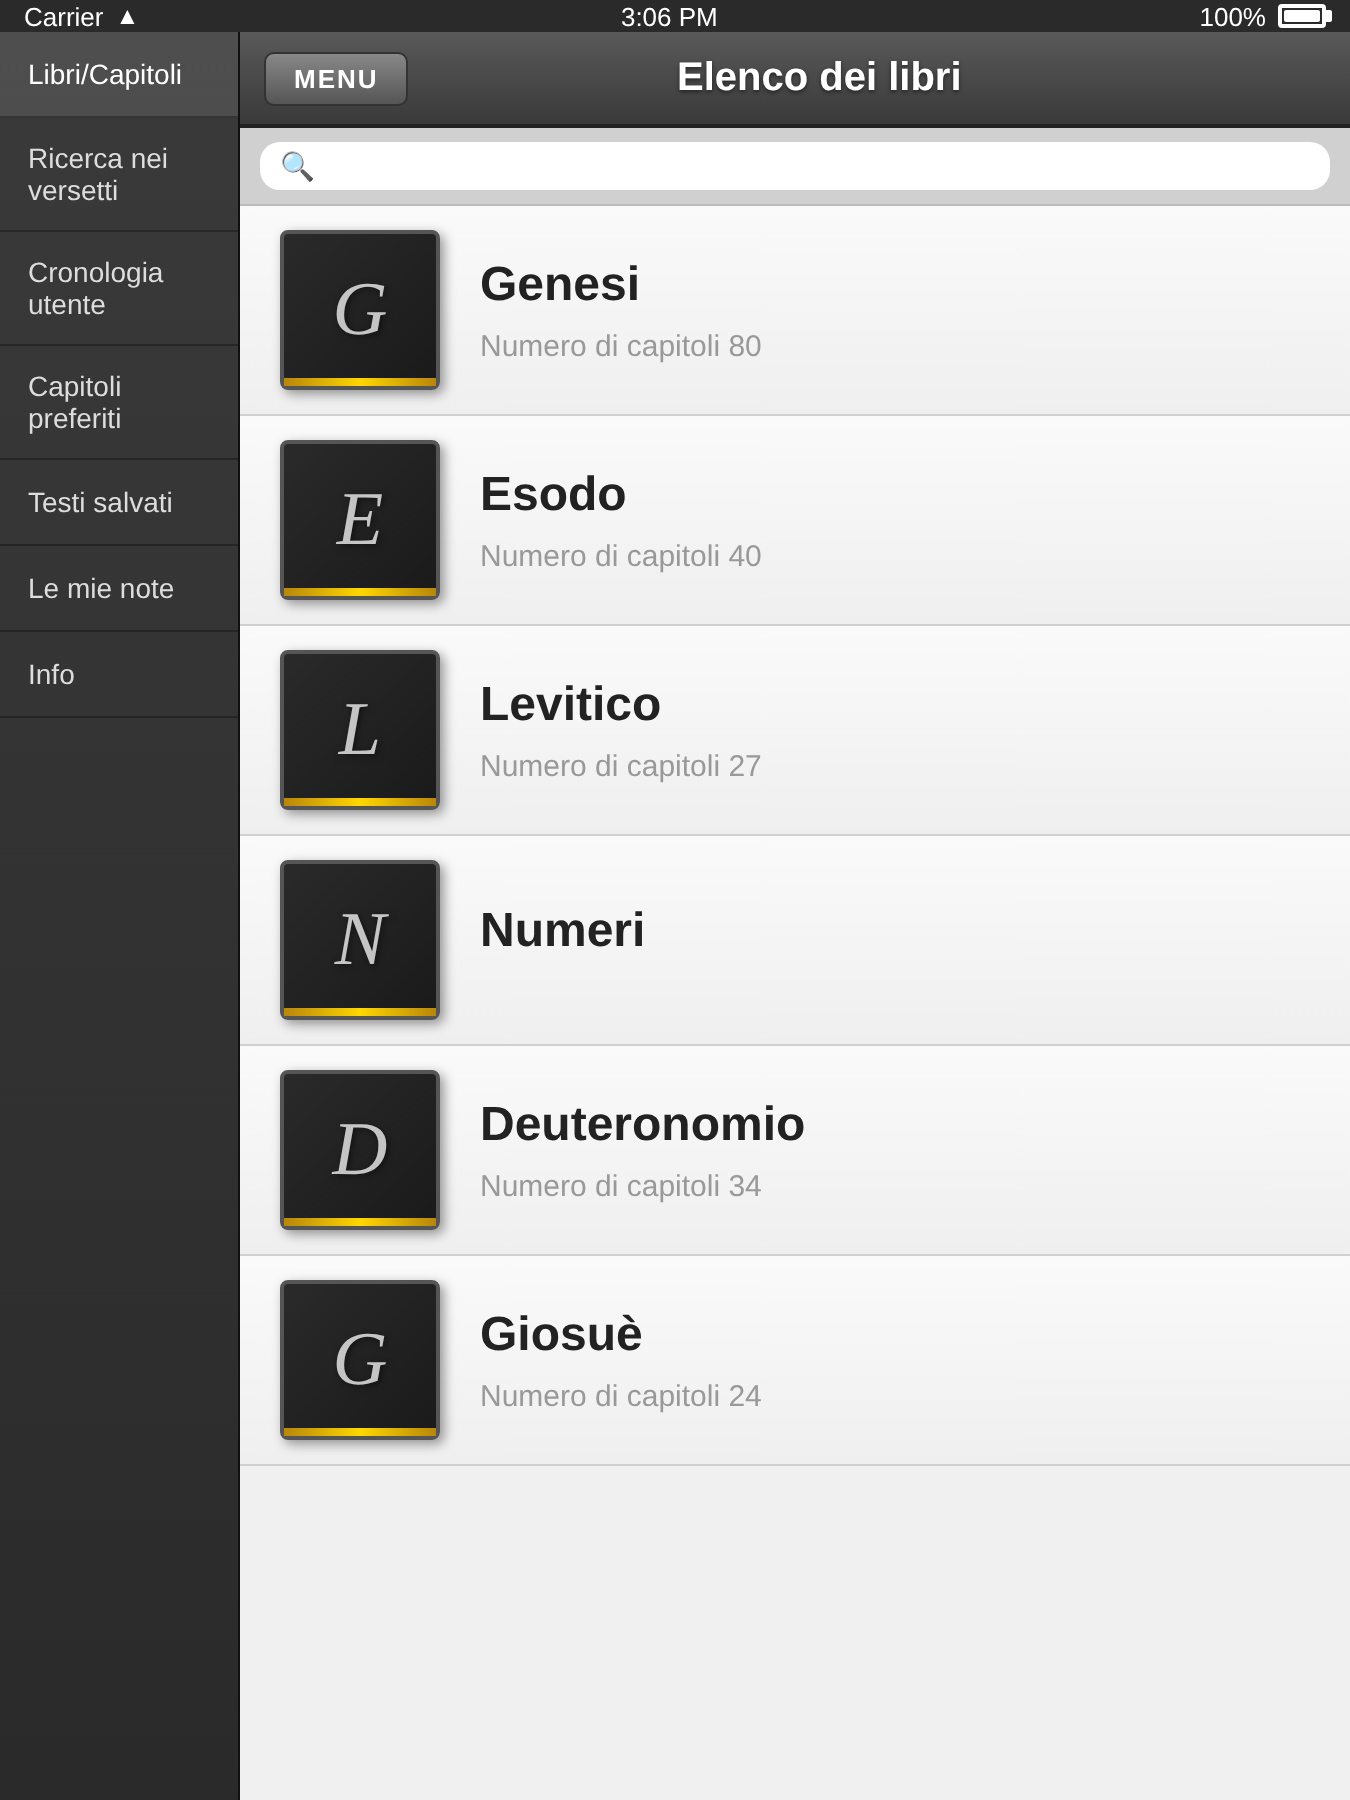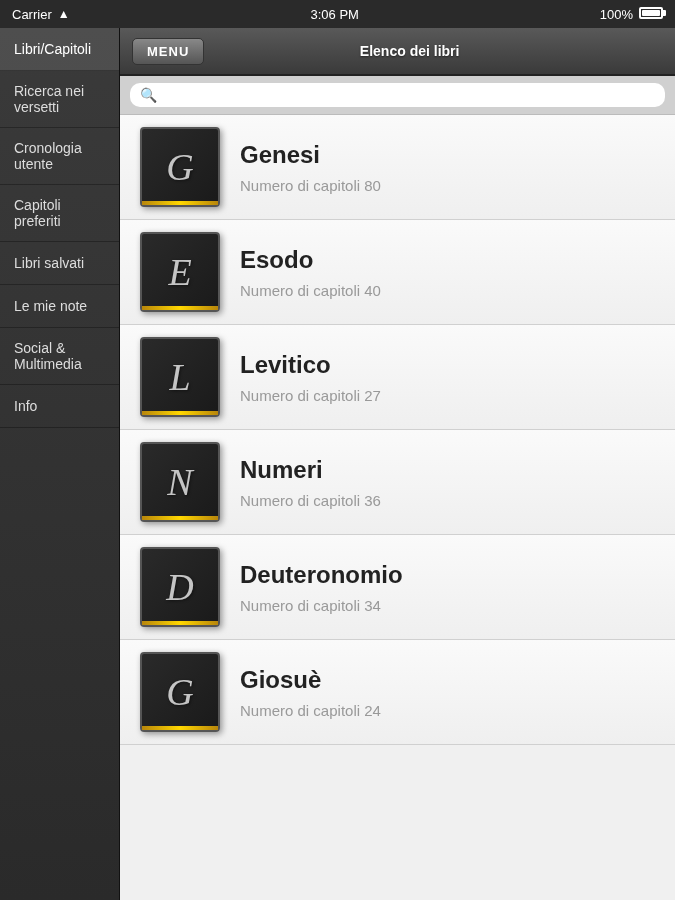--- a/index.html
+++ b/index.html
@@ -8,33 +8,33 @@
       height: 900px;
       font-family: -apple-system, 'Helvetica Neue', Arial, sans-serif;
       background: #1a1a1a;
       overflow: hidden;
       display: flex;
       flex-direction: column;
     }
 
     
     .status-bar {
-      height: 28px;
+      height: 16px;
       background: #2a2a2a;
       display: flex;
       align-items: center;
       justify-content: space-between;
       padding: 0 12px;
       color: #fff;
       font-size: 13px;
       font-weight: 500;
       flex-shrink: 0;
     }
     .status-left { display: flex; align-items: center; gap: 6px; }
-    .status-right { display: flex; align-items: flex-start; gap: 6px; }
+    .status-right { display: flex; align-items: center; gap: 6px; }
     .battery {
       width: 24px; height: 12px;
       border: 2px solid #fff;
       border-radius: 2px;
       position: relative;
       display: inline-block;
     }
     .battery::after {
       content: '';
       position: absolute;
@@ -110,21 +110,21 @@
       font-size: 13px;
       font-weight: bold;
       padding: 5px 14px;
       letter-spacing: 1px;
       cursor: pointer;
     }
     .nav-title {
       flex: 1;
       text-align: center;
       color: #fff;
-      font-size: 14px;
+      font-size: 20px;
       font-weight: bold;
       text-shadow: 0 1px 2px rgba(0,0,0,0.5);
       margin-right: 70px;
     }
 
     
     .search-bar {
       background: #d0d0d0;
       padding: 7px 10px;
       border-bottom: 1px solid #bbb;
@@ -230,23 +230,22 @@
 </div>
 
 <div class="app-container">
 
   <nav class="sidebar">
 
   <div class="sidebar-item active">Libri/Capitoli</div>
       <div class="sidebar-item">Ricerca nei versetti</div>
       <div class="sidebar-item">Cronologia utente</div>
       <div class="sidebar-item">Capitoli preferiti</div>
-      <div class="sidebar-item">Libri salvati</div>
+      <div class="sidebar-item">Testi salvati</div>
       <div class="sidebar-item">Le mie note</div>
-      <div class="sidebar-item">Social &amp; Multimedia</div>
       <div class="sidebar-item">Info</div>
     </nav>
 
   <div class="main-content">
 
     <div class="nav-bar">
       <button class="menu-button">MENU</button>
       <div class="nav-title">Elenco dei libri</div>
     </div>
 
@@ -285,21 +284,20 @@
       <div class="book-name">Levitico</div>
       <div class="book-chapters">Numero di capitoli 27</div>
     </div>
   </div>
         <div class="book-item">
     <div class="book-cover">
       <span class="book-letter">N</span>
     </div>
     <div class="book-info">
       <div class="book-name">Numeri</div>
-      <div class="book-chapters">Numero di capitoli 36</div>
     </div>
   </div>
         <div class="book-item">
     <div class="book-cover">
       <span class="book-letter">D</span>
     </div>
     <div class="book-info">
       <div class="book-name">Deuteronomio</div>
       <div class="book-chapters">Numero di capitoli 34</div>
     </div>

